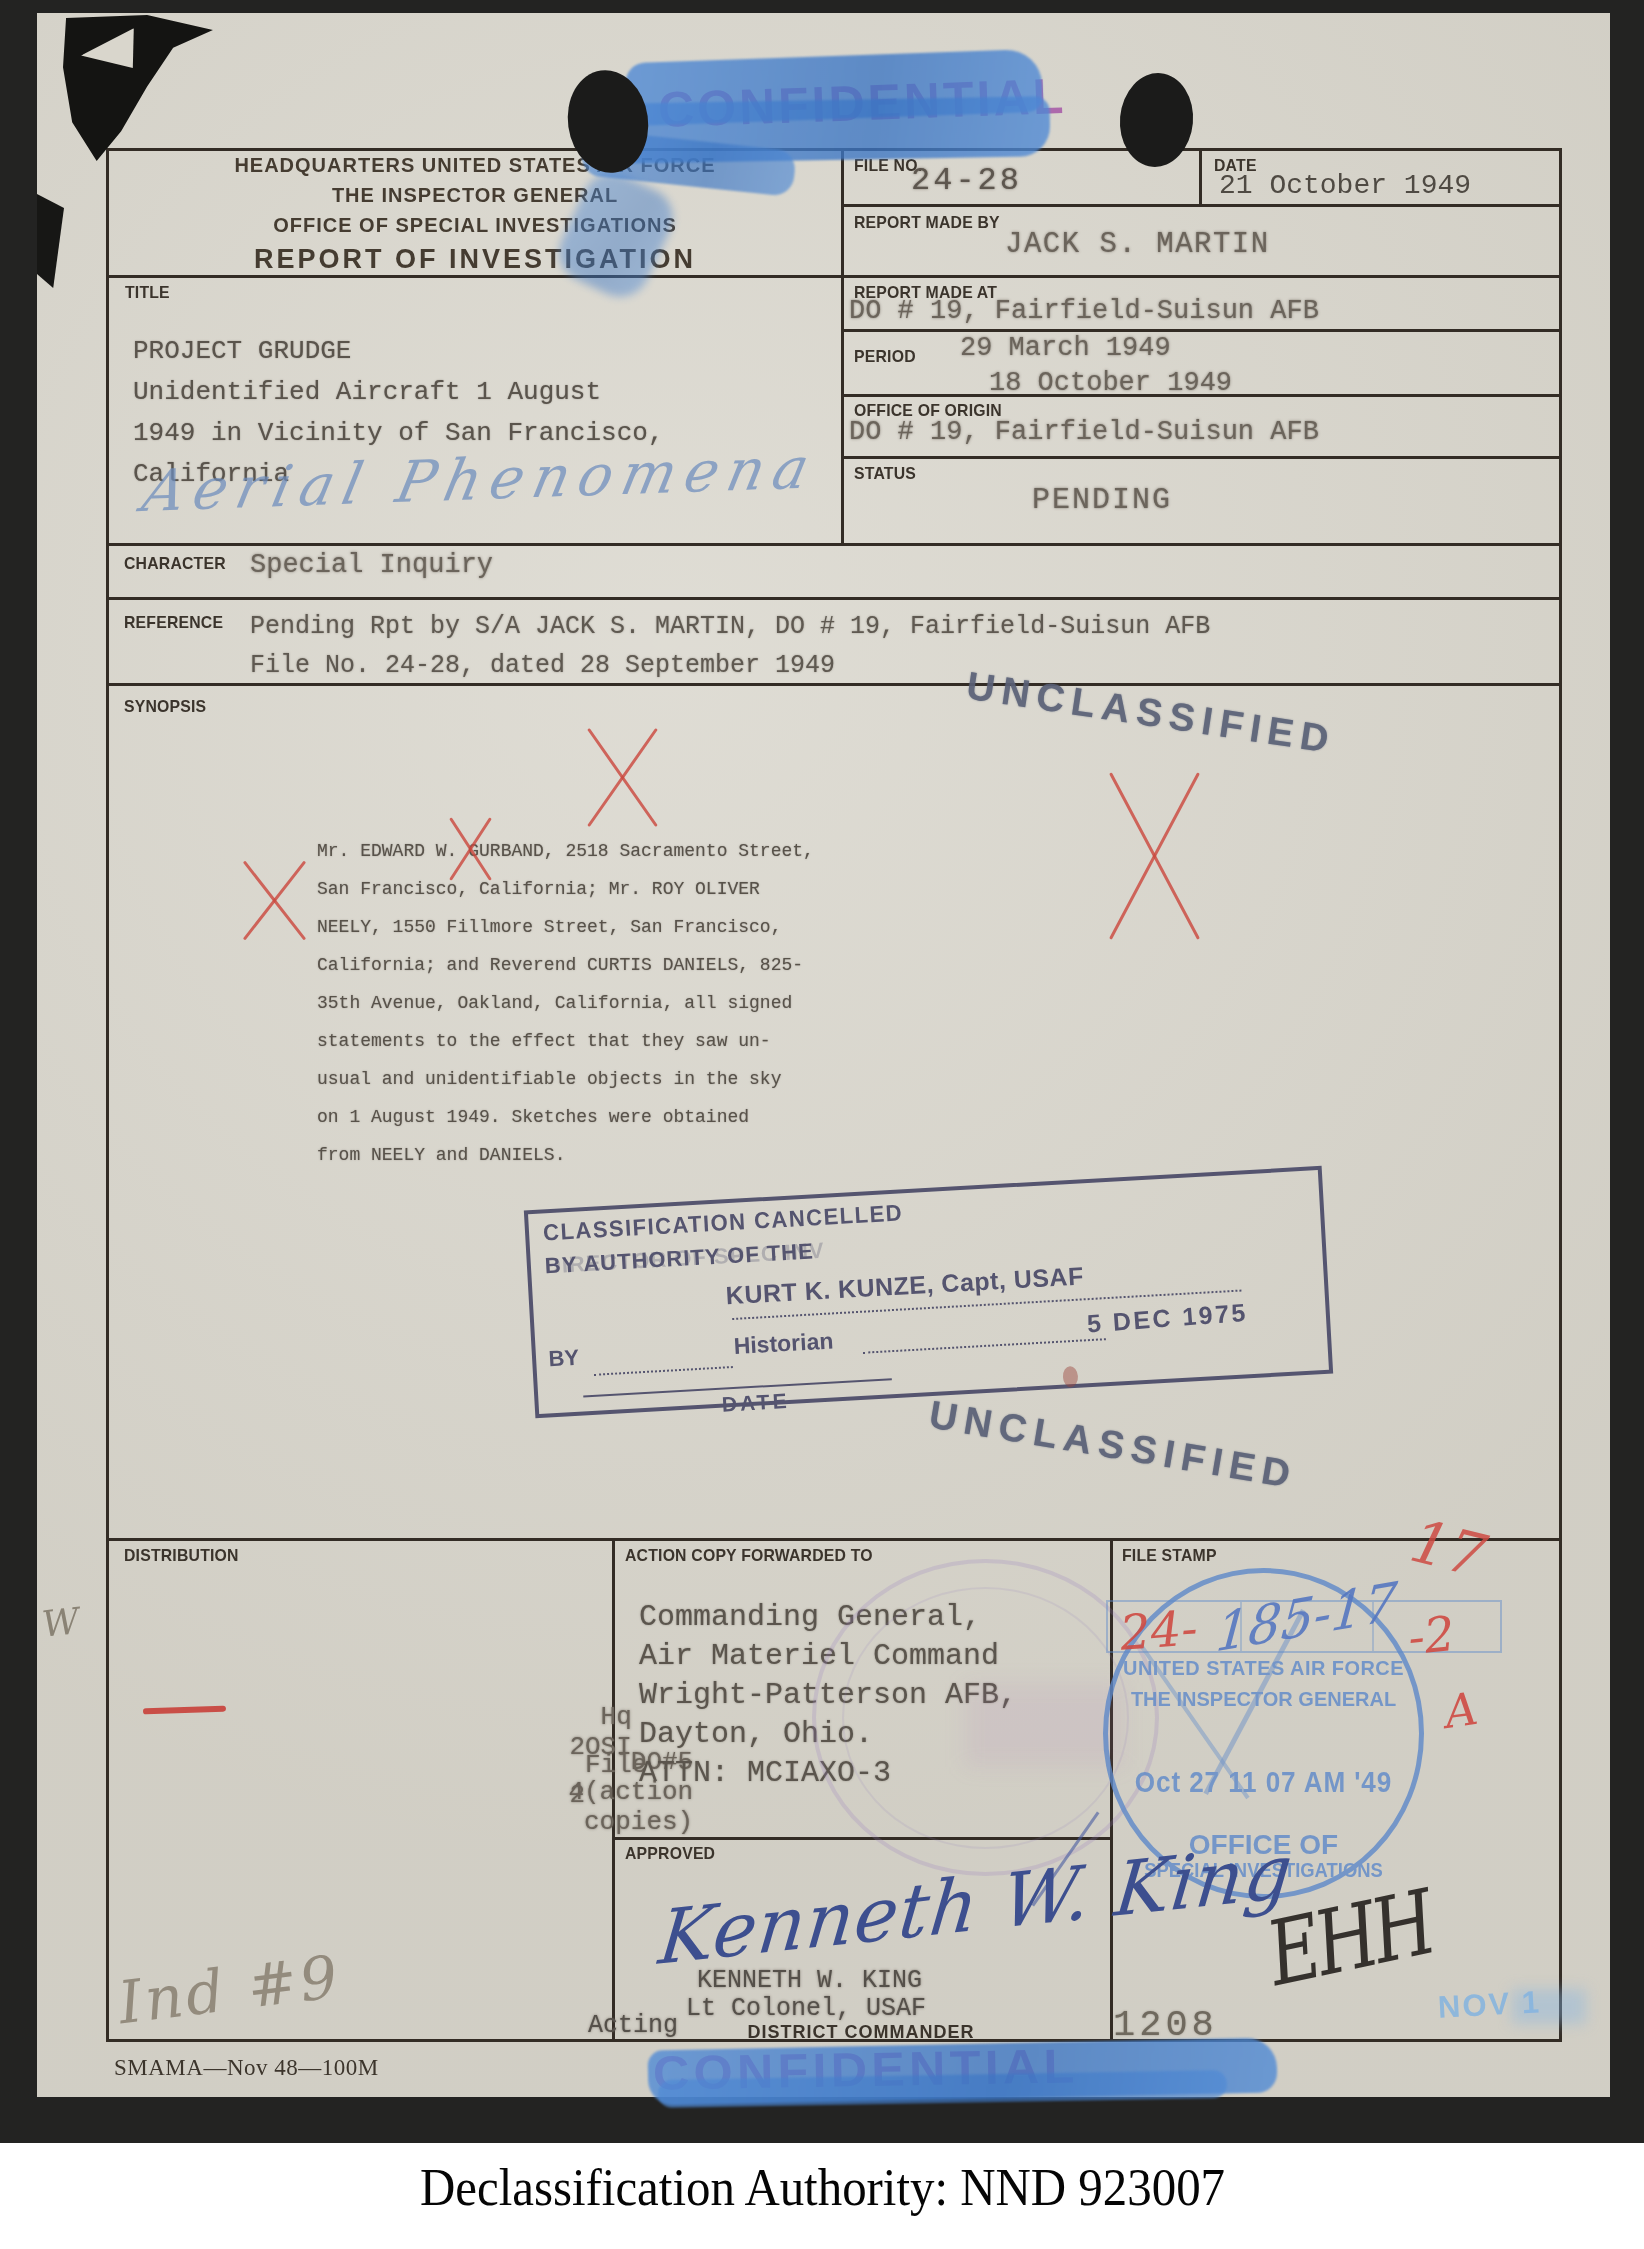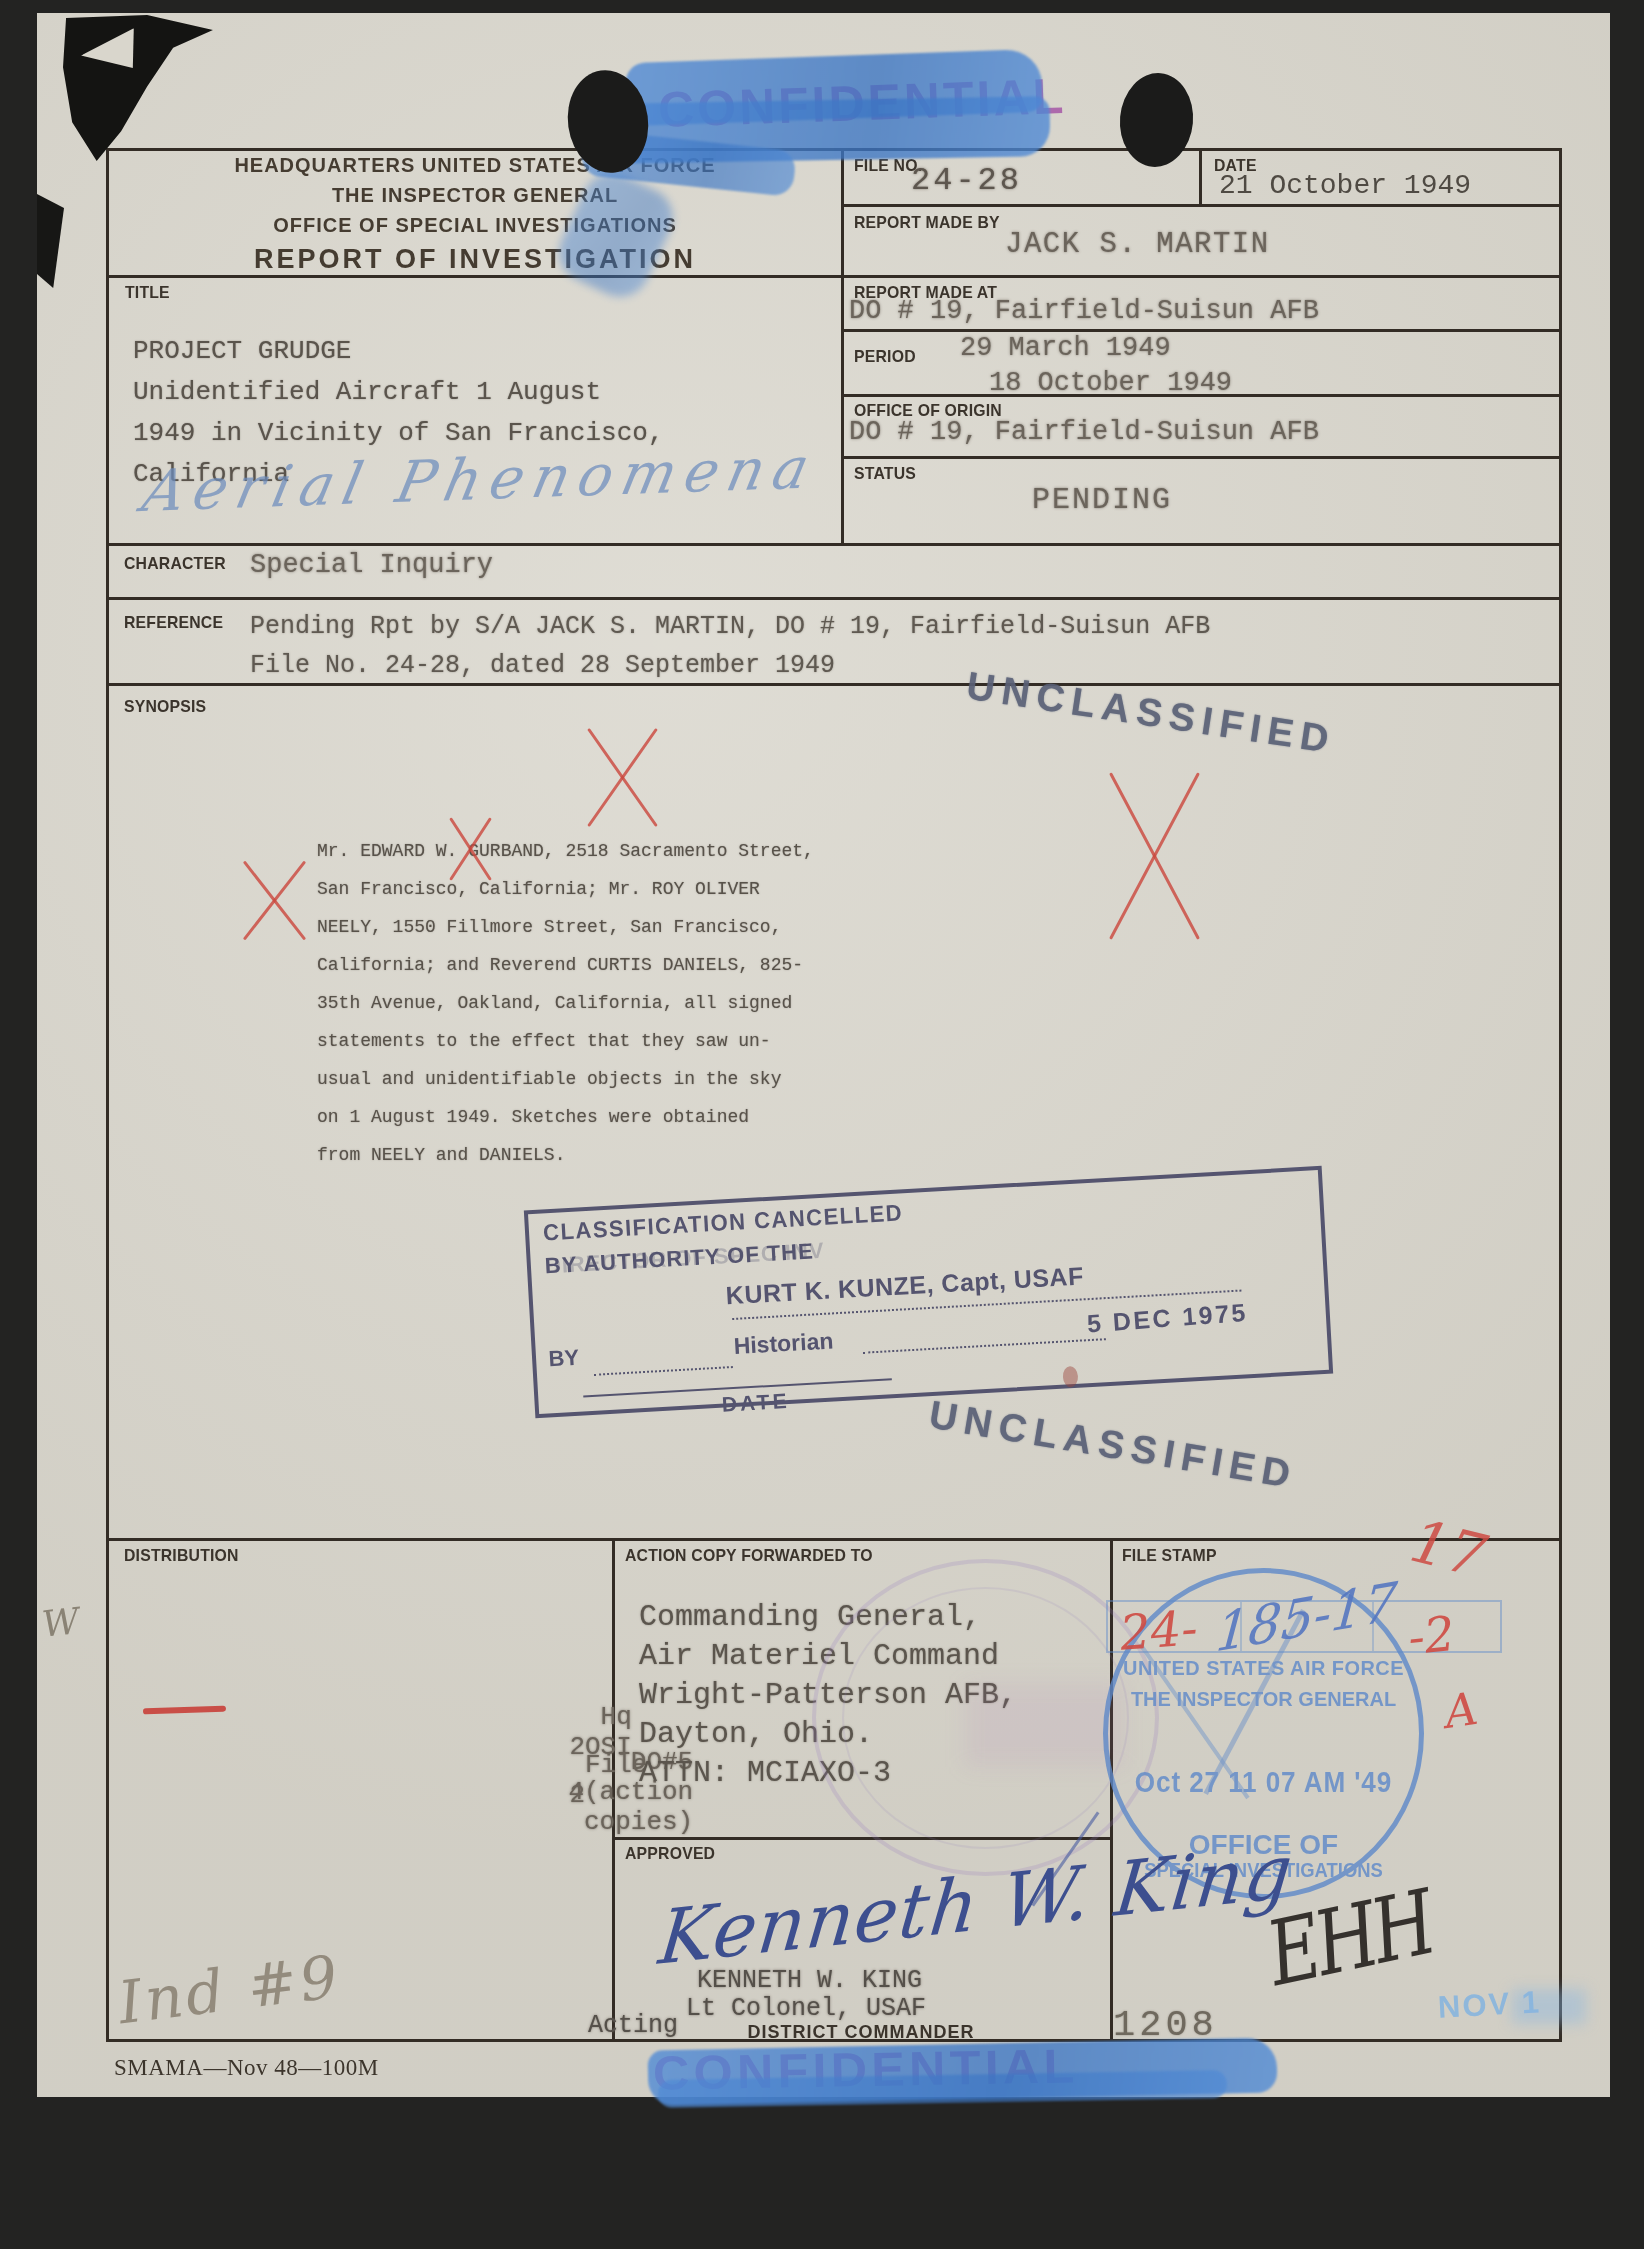--- a/index.html
+++ b/index.html
@@ -221,15 +221,18 @@
   <div class="confid" style="left:663px;top:2042px;font-size:48px;letter-spacing:4px;transform:rotate(-1deg) scaleX(1.05);opacity:.85">CONFIDENTIAL</div>
   <div class="marker" style="left:648px;top:2044px;width:629px;height:55px;transform:rotate(-1.2deg);border-radius:15px 30px 20px 25px"></div>
   <div class="marker" style="left:658px;top:2075px;width:569px;height:28px;transform:rotate(-1deg);border-radius:15px;opacity:.65"></div>
 
   <div style="left:568px;top:70px;width:80px;height:103px;background:#1b1b1a;border-radius:50%;transform:rotate(-8deg)"></div>
   <div style="left:1120px;top:73px;width:73px;height:94px;background:#1b1b1a;border-radius:50%;transform:rotate(5deg)"></div>
   <div style="left:63px;top:15px;width:153px;height:149px;background:#141412;clip-path:polygon(2% 2%,55% 0%,98% 10%,72% 22%,55% 48%,38% 78%,22% 98%,6% 72%,0% 35%)"></div>
   <div style="left:87px;top:35px;width:59px;height:40px;background:#d9d6cc;transform:rotate(-35deg);clip-path:polygon(0 0,100% 20%,60% 100%)"></div>
   <div style="left:37px;top:194px;width:27px;height:94px;background:#171715;clip-path:polygon(0 0,100% 15%,60% 100%,0 85%)"></div>
 
+  <div class="caption-band">
+    <div class="caption">Declassification Authority: NND 923007</div>
+  </div>
 
 </div>
 
 
 </body></html>

